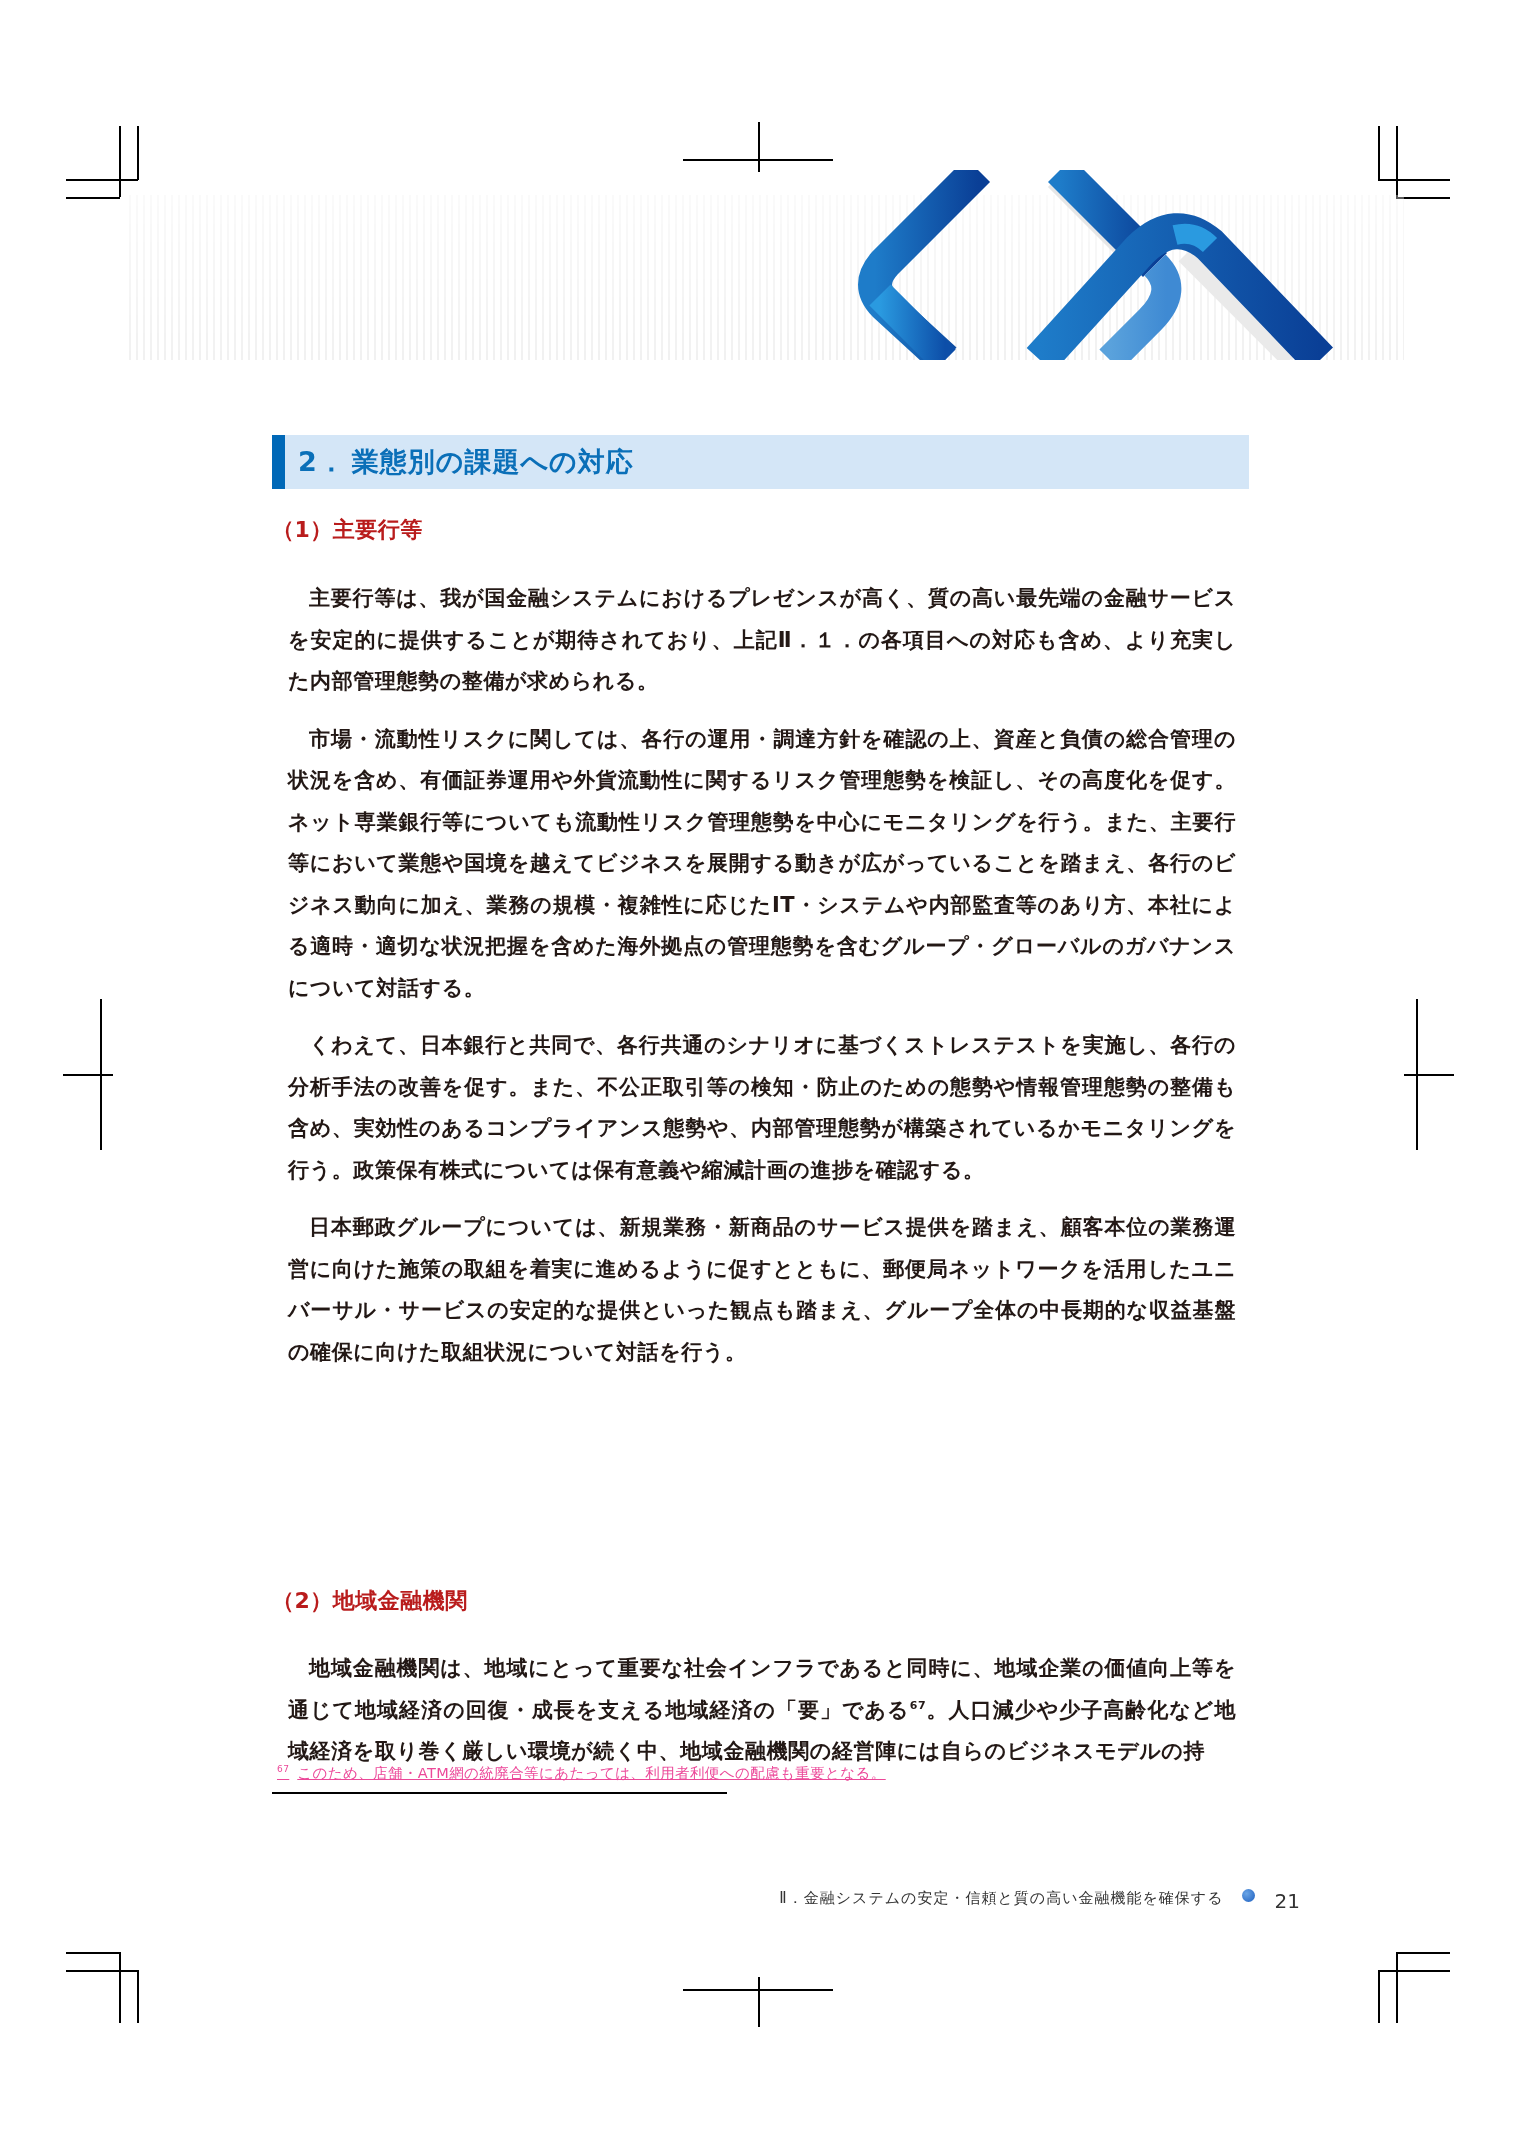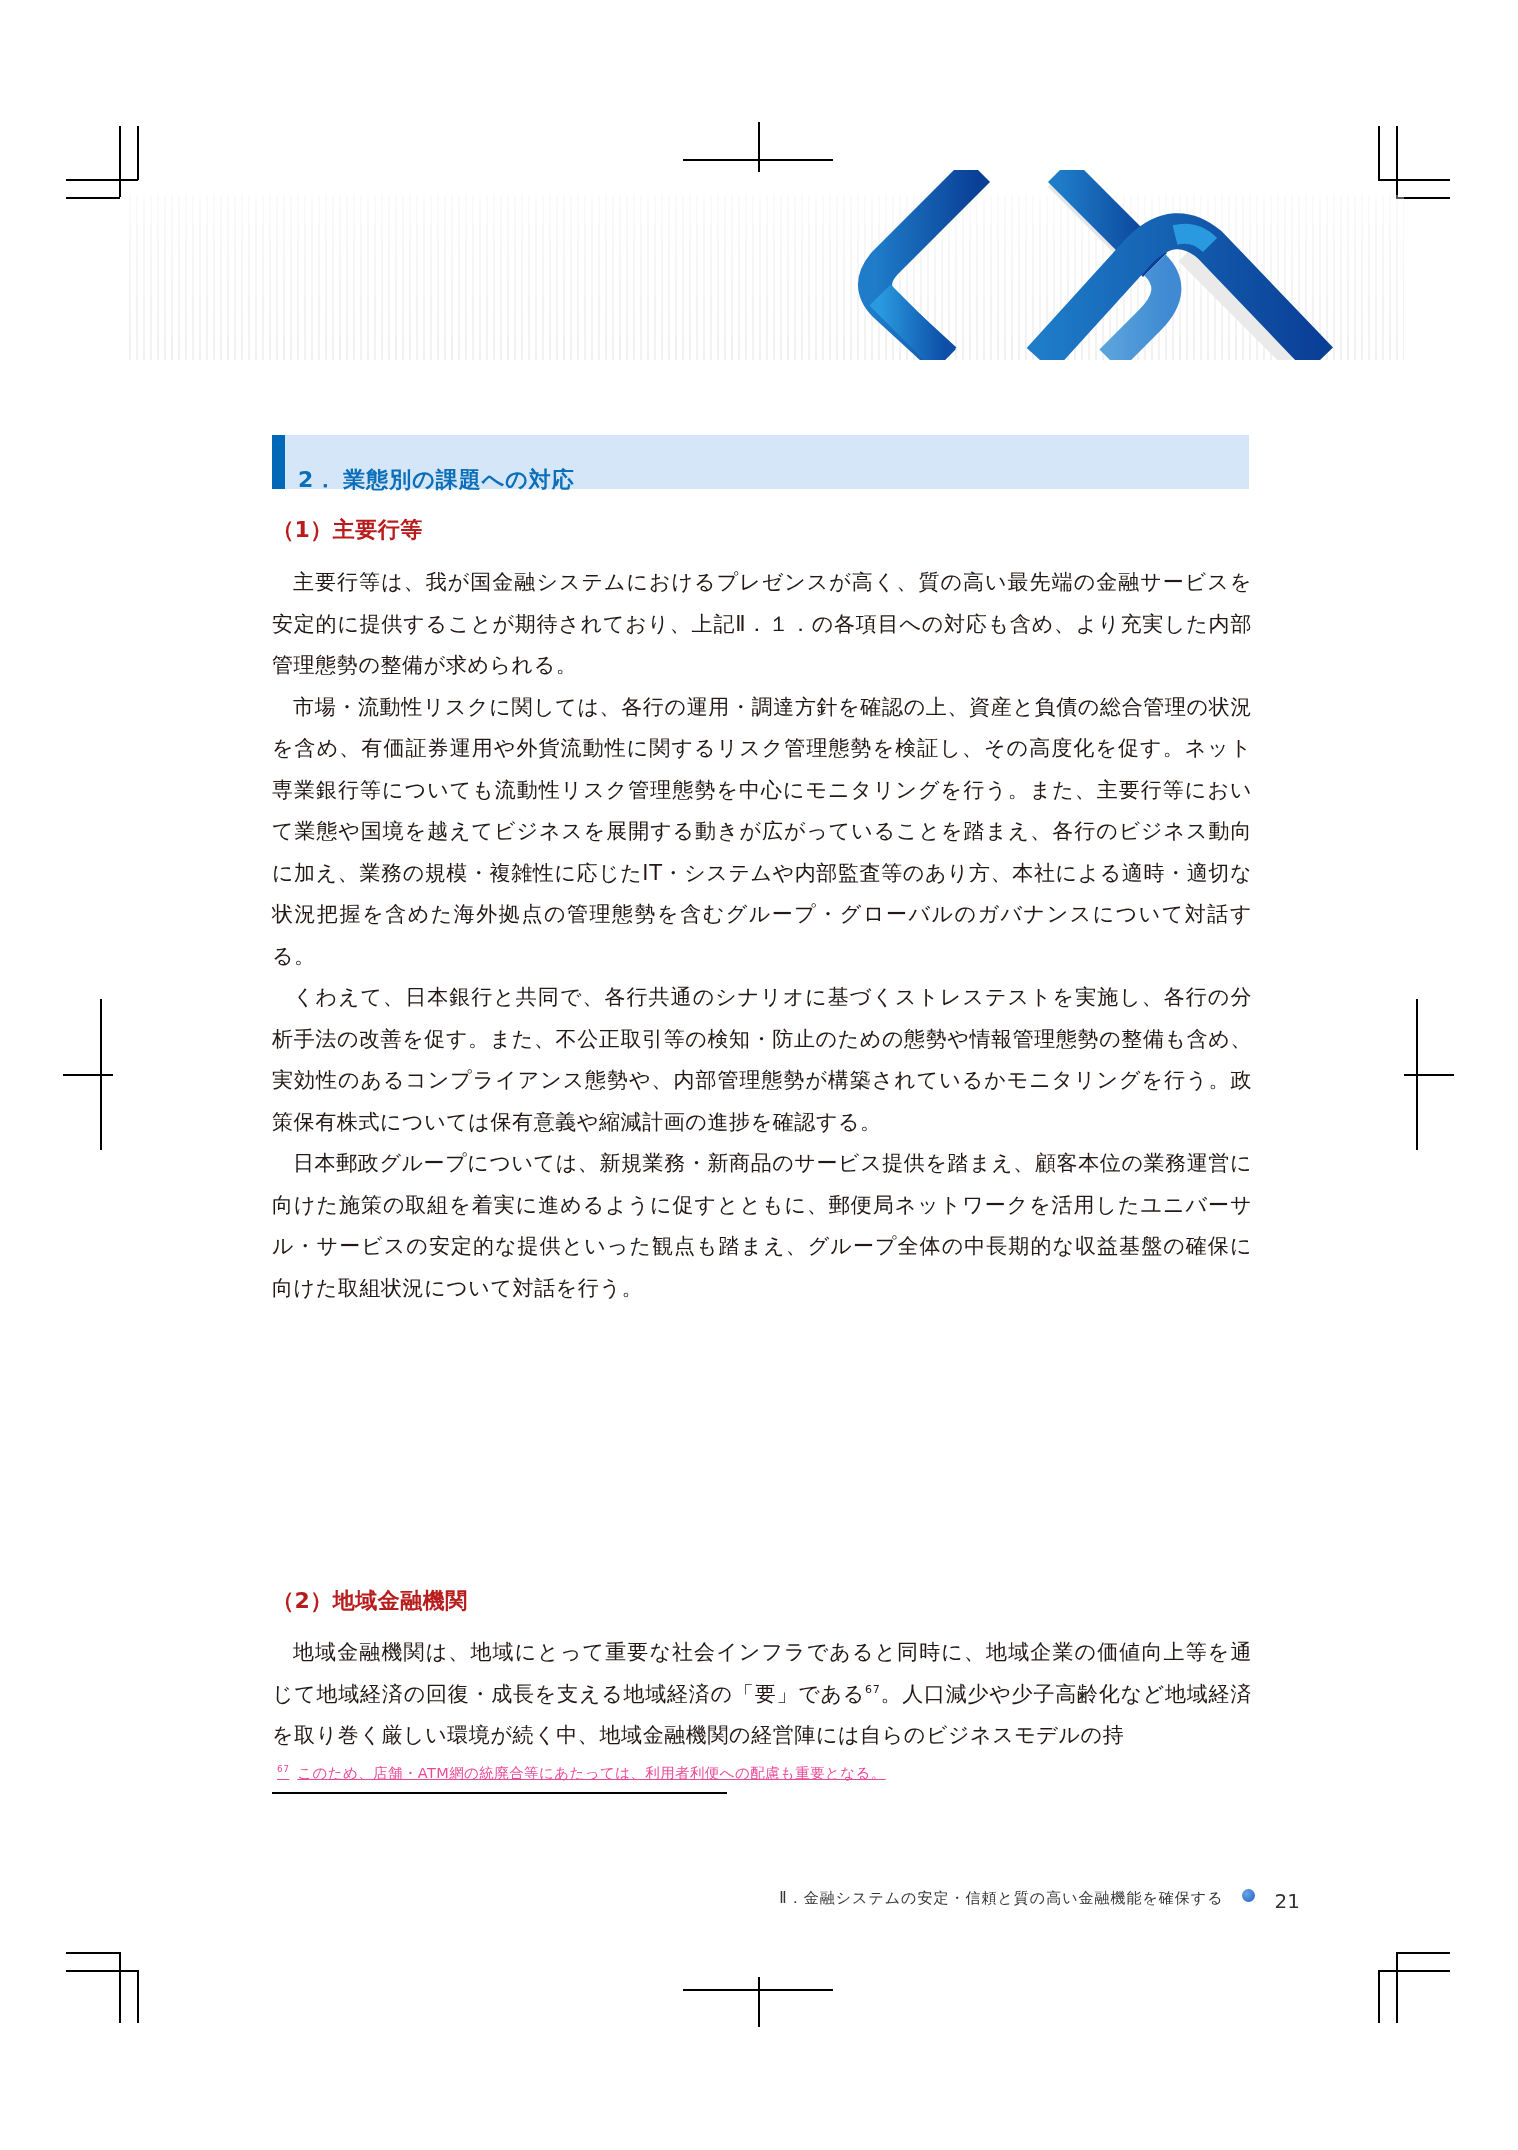--- a/index.html
+++ b/index.html
@@ -7,27 +7,27 @@
          font-family: "DejaVu Sans", "Liberation Sans", sans-serif; color: #231815; }
   .mark { position: absolute; background: #000; }
   .banner { position: absolute; left: 124px; top: 195px; width: 1280px; height: 165px;
     background: repeating-linear-gradient(90deg, #ffffff 0px, #ffffff 5px, #f1f1f1 5px, #f1f1f1 7px); 
     -webkit-mask-image: linear-gradient(180deg, rgba(0,0,0,0.35), rgba(0,0,0,1));
     mask-image: linear-gradient(180deg, rgba(0,0,0,0.35), rgba(0,0,0,1)); }
   .deco { position: absolute; left: 850px; top: 170px; width: 500px; height: 190px; overflow: hidden; }
   .heading-bar { position: absolute; left: 272px; top: 435px; width: 977px; height: 54px;
     background: #d4e6f7; }
   .heading-accent { position: absolute; left: 0; top: 0; width: 13px; height: 54px; background: #0068b7; }
-  .heading-text { position: absolute; left: 26px; top: 0; line-height: 54px; font-size: 22px;
-    font-weight: bold; color: #0a6fb8; letter-spacing: 1px; white-space: nowrap; margin-top: 18px; }
+  .heading-text { position: absolute; left: 26px; top: 0; line-height: 54px; font-size: 27px;
+    font-weight: bold; color: #0a6fb8; letter-spacing: 1px; white-space: nowrap; }
   .subheading { position: absolute; left: 272px; font-size: 22px; font-weight: bold; color: #b91c1c;
     white-space: nowrap; letter-spacing: 0.5px; }
   .body-text { position: absolute; left: 272px; width: 980px; font-size: 21px; line-height: 41.5px;
     color: #231815; text-align: justify; letter-spacing: 0.6px; }
-  .body-text p { margin: 0; text-indent: 1em; }
+  .body-text p { margin: 16px; text-indent: 1em; font-weight: bold; }
   sup { font-size: 11px; vertical-align: super; line-height: 0; }
   .fn-rule { position: absolute; left: 272px; top: 1792px; width: 455px; height: 1.5px; background: #000; }
   .footnote { position: absolute; left: 277px; top: 1764px; font-size: 14.5px; color: #ec4899; white-space: nowrap; letter-spacing: 0.4px; text-decoration: underline; }
   .footnote sup { font-size: 9px; margin-right: 8px; }
   .footer { position: absolute; top: 1889px; right: 218px; font-size: 15px; color: #333;
     display: flex; align-items: flex-start; white-space: nowrap; letter-spacing: 1px; }
   .footer .dot { width: 13px; height: 13px; border-radius: 50%; margin: 0 20px 0 18px;
     background: radial-gradient(circle at 35% 35%, #6aa5e6, #1d5fbf); display: inline-block; }
   .footer .pg { font-size: 20px; letter-spacing: 0; }
 </style>

